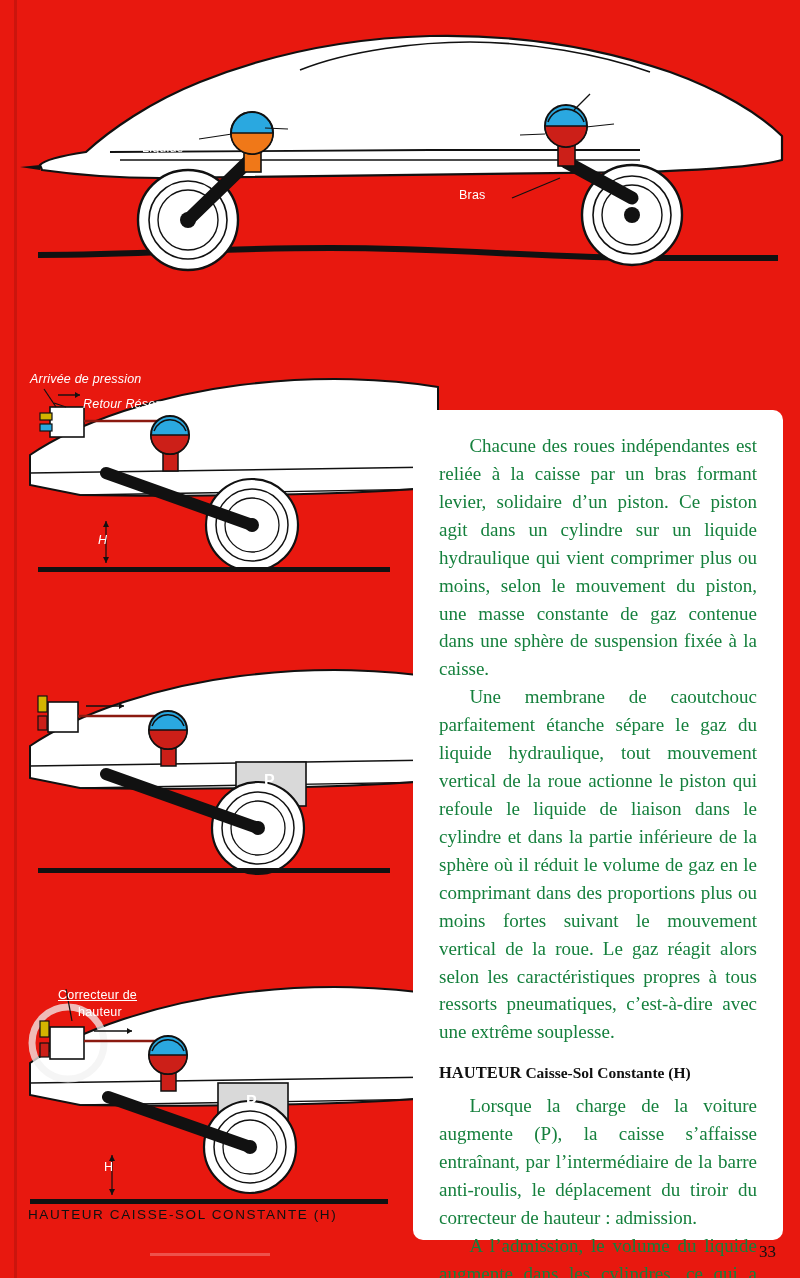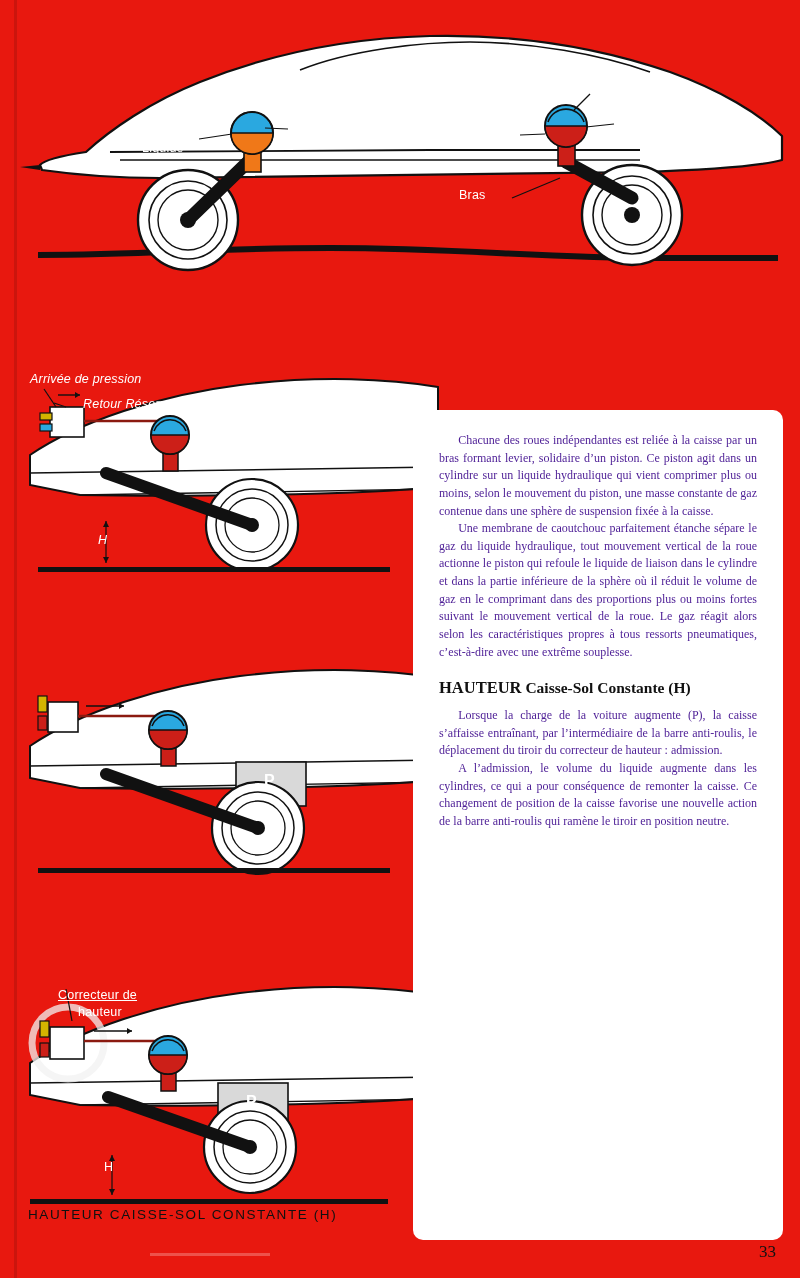--- a/index.html
+++ b/index.html
@@ -35,24 +35,24 @@
     position:absolute;
     left:413px;top:410px;
     width:370px;height:830px;
     background:#fff;
     border-radius:10px;
     box-sizing:border-box;
     padding:22px 26px 10px 26px;
   }
   #panel p{
     margin:0;
-    font-size:12px;
+    font-size:19px;
     line-height:1.47;
     text-align:justify;
-    color:#4c1d95;
+    color:#15803d;
     text-indent:1.6em;
     hyphens:auto;
   }
   #panel h3{
     margin:17px 0 9px 0;
     font-size:15.5px;
     font-weight:bold;
     color:#111;
   }
   #panel h3 .big{font-size:16.5px;}

